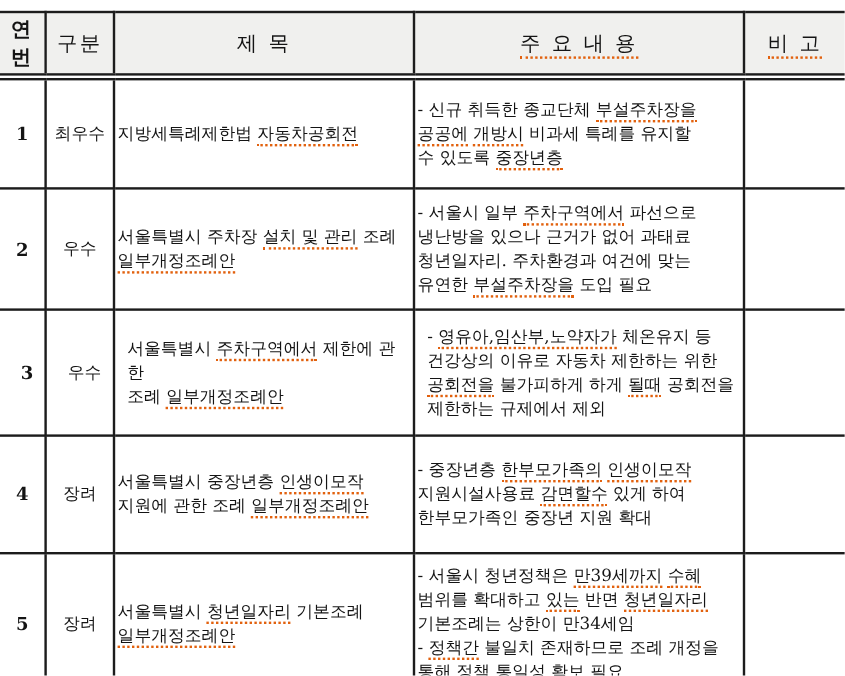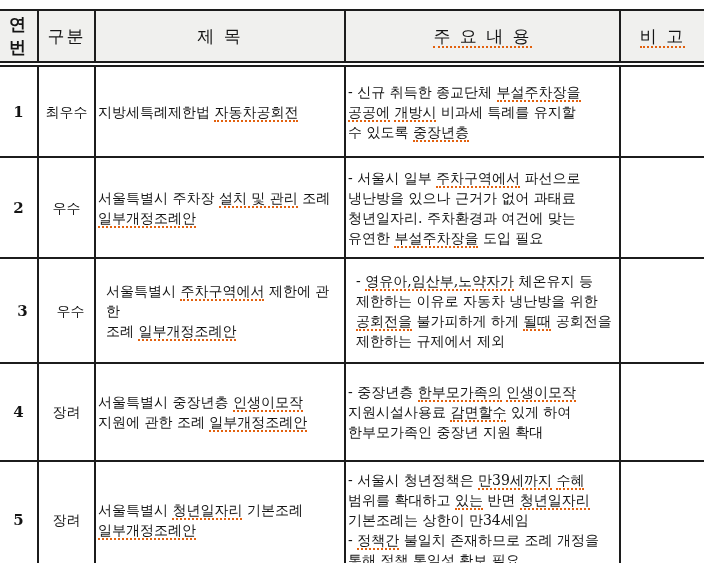--- a/index.html
+++ b/index.html
@@ -102,21 +102,21 @@
         </tr>
         <tr>
           <td class="c-no">3</td>
           <td class="c-cat">우수</td>
           <td>
             <div class="line">서울특별시 <span class="u">주차구역에서</span> 제한에 관한</div>
             <div class="line">조례 <span class="u">일부개정조례안</span></div>
           </td>
           <td>
             <div class="line">- <span class="u">영유아,임산부,노약자가</span> 체온유지 등</div>
-            <div class="line">제한하는 이유로 자동차 냉난방을 위한</div>
+            <div class="line">건강상의 이유로 자동차 제한하는 위한</div>
             <div class="line"><span class="u">공회전을</span> 불가피하게 하게 <span class="u">될때</span> 공회전을</div>
             <div class="line">제한하는 규제에서 제외</div>
           </td>
           <td></td>
         </tr>
         <tr>
           <td class="c-no">4</td>
           <td class="c-cat">장려</td>
           <td>
             <div class="line">서울특별시 중장년층 <span class="u">인생이모작</span></div>

